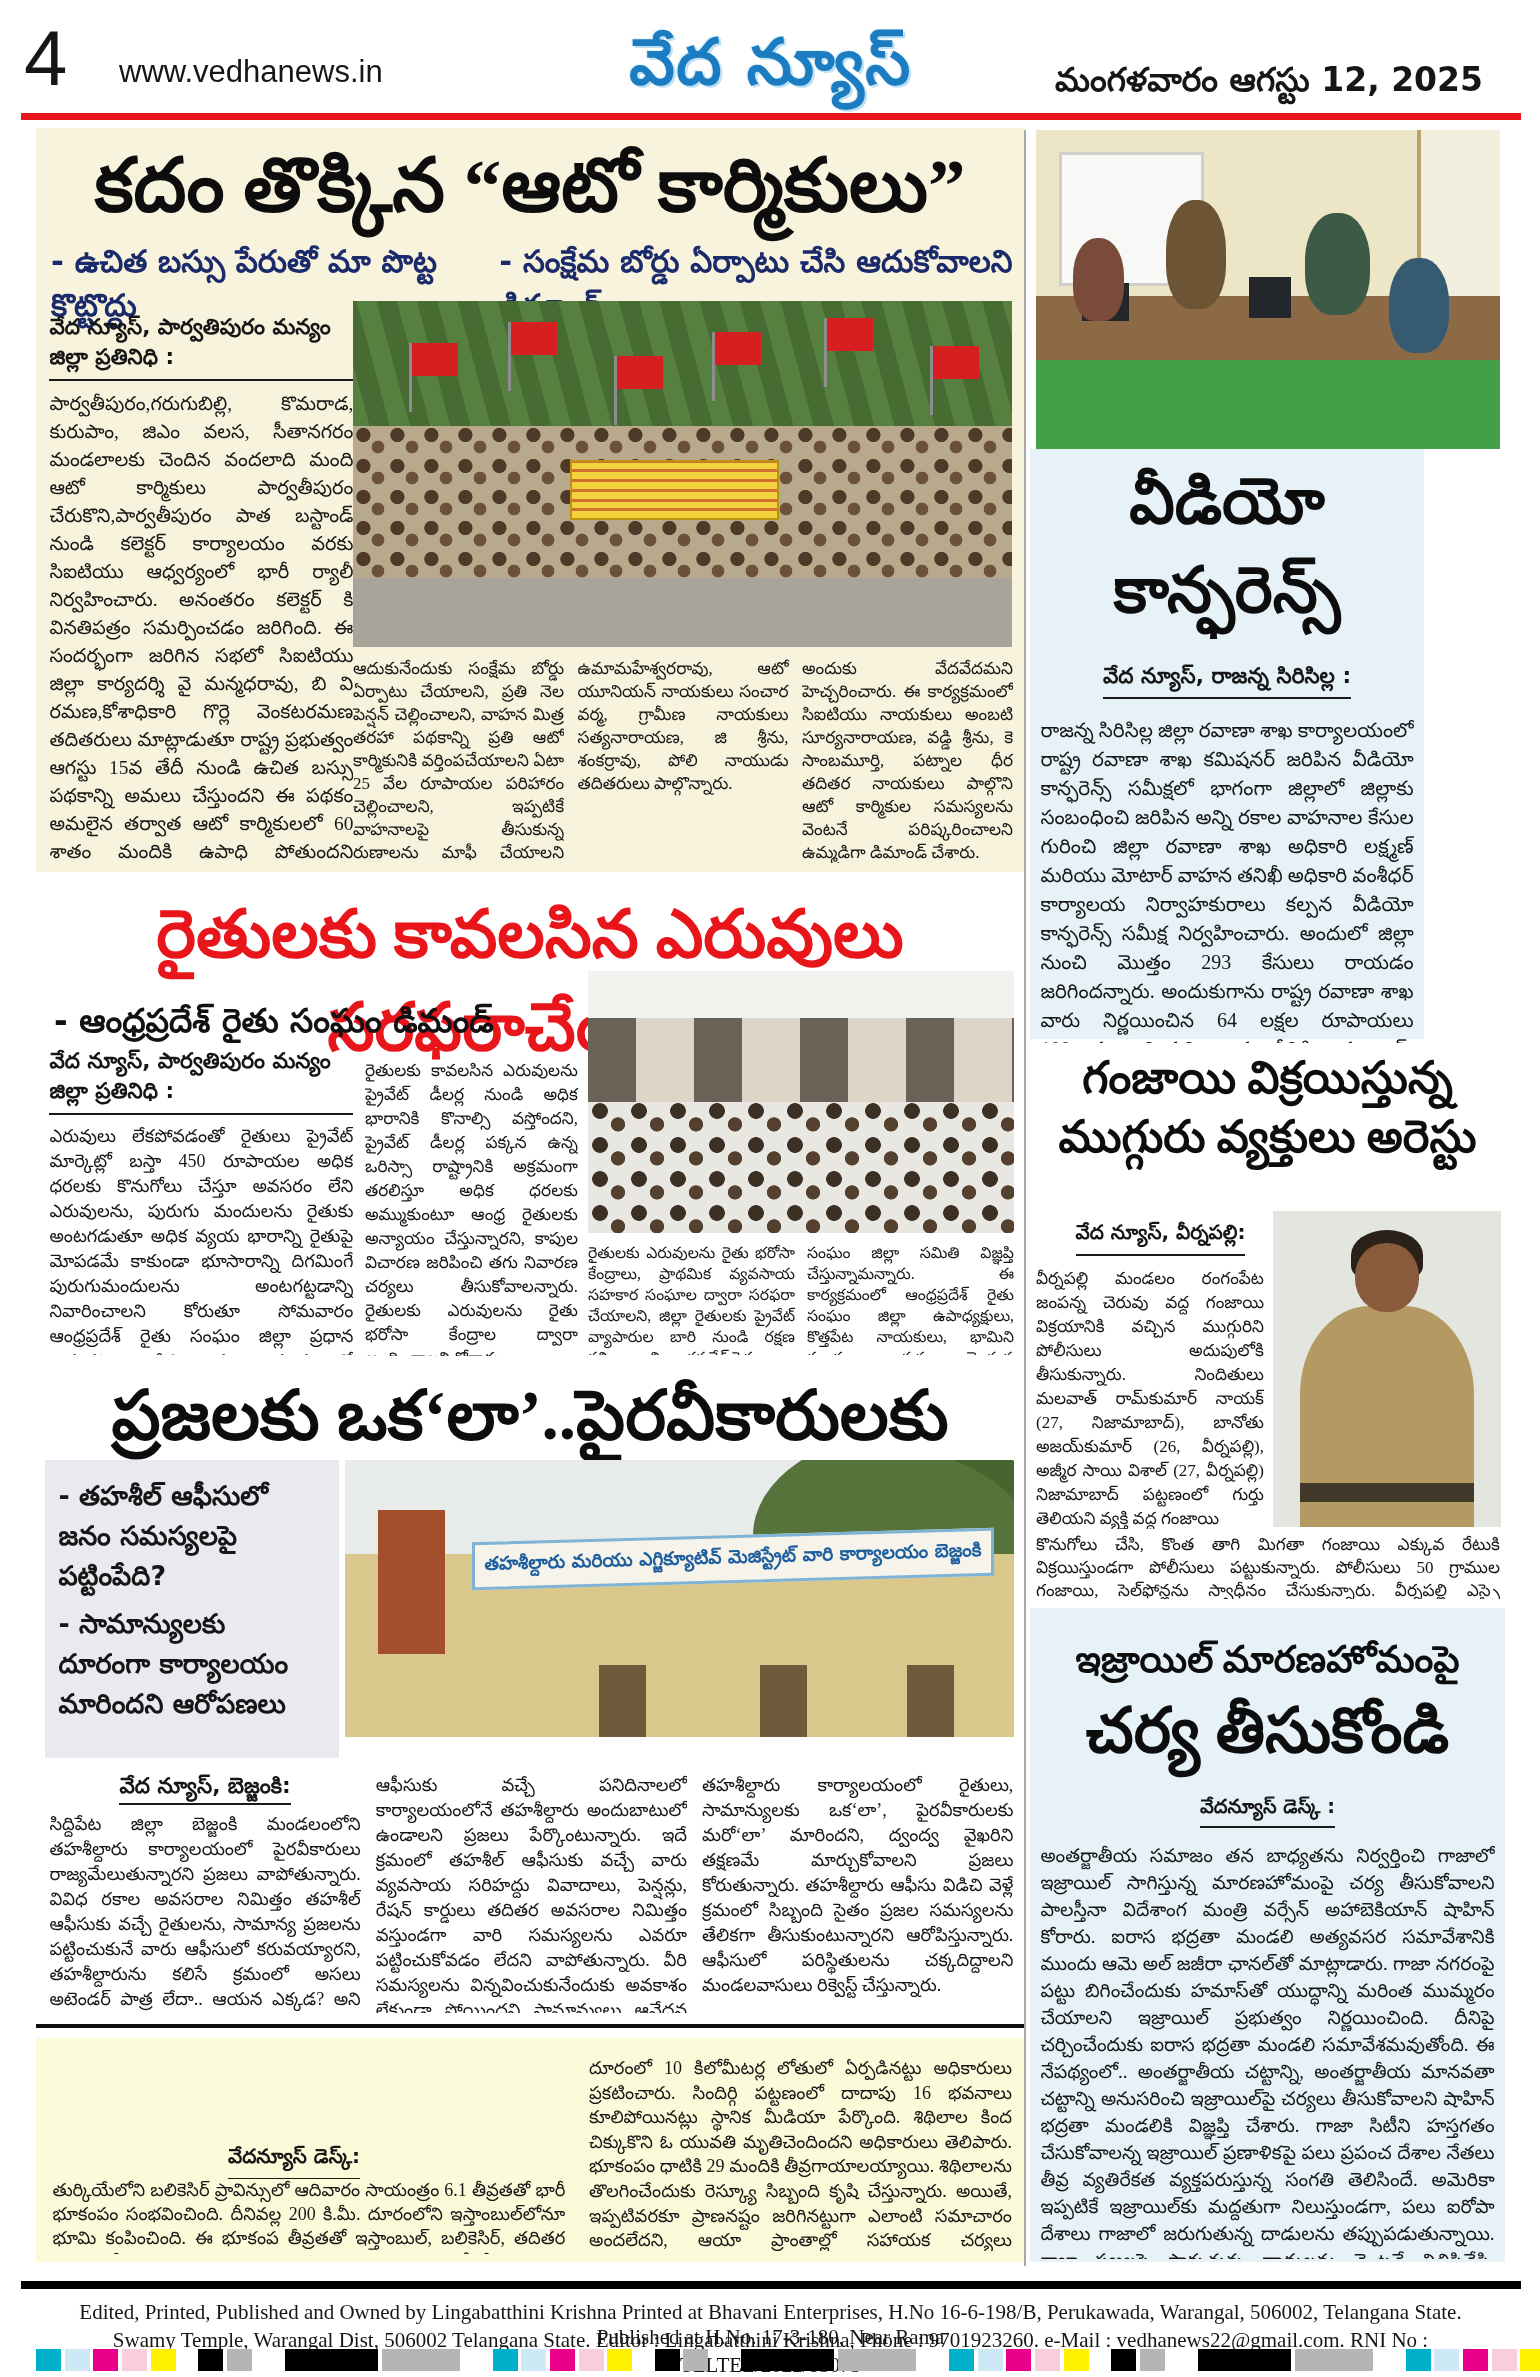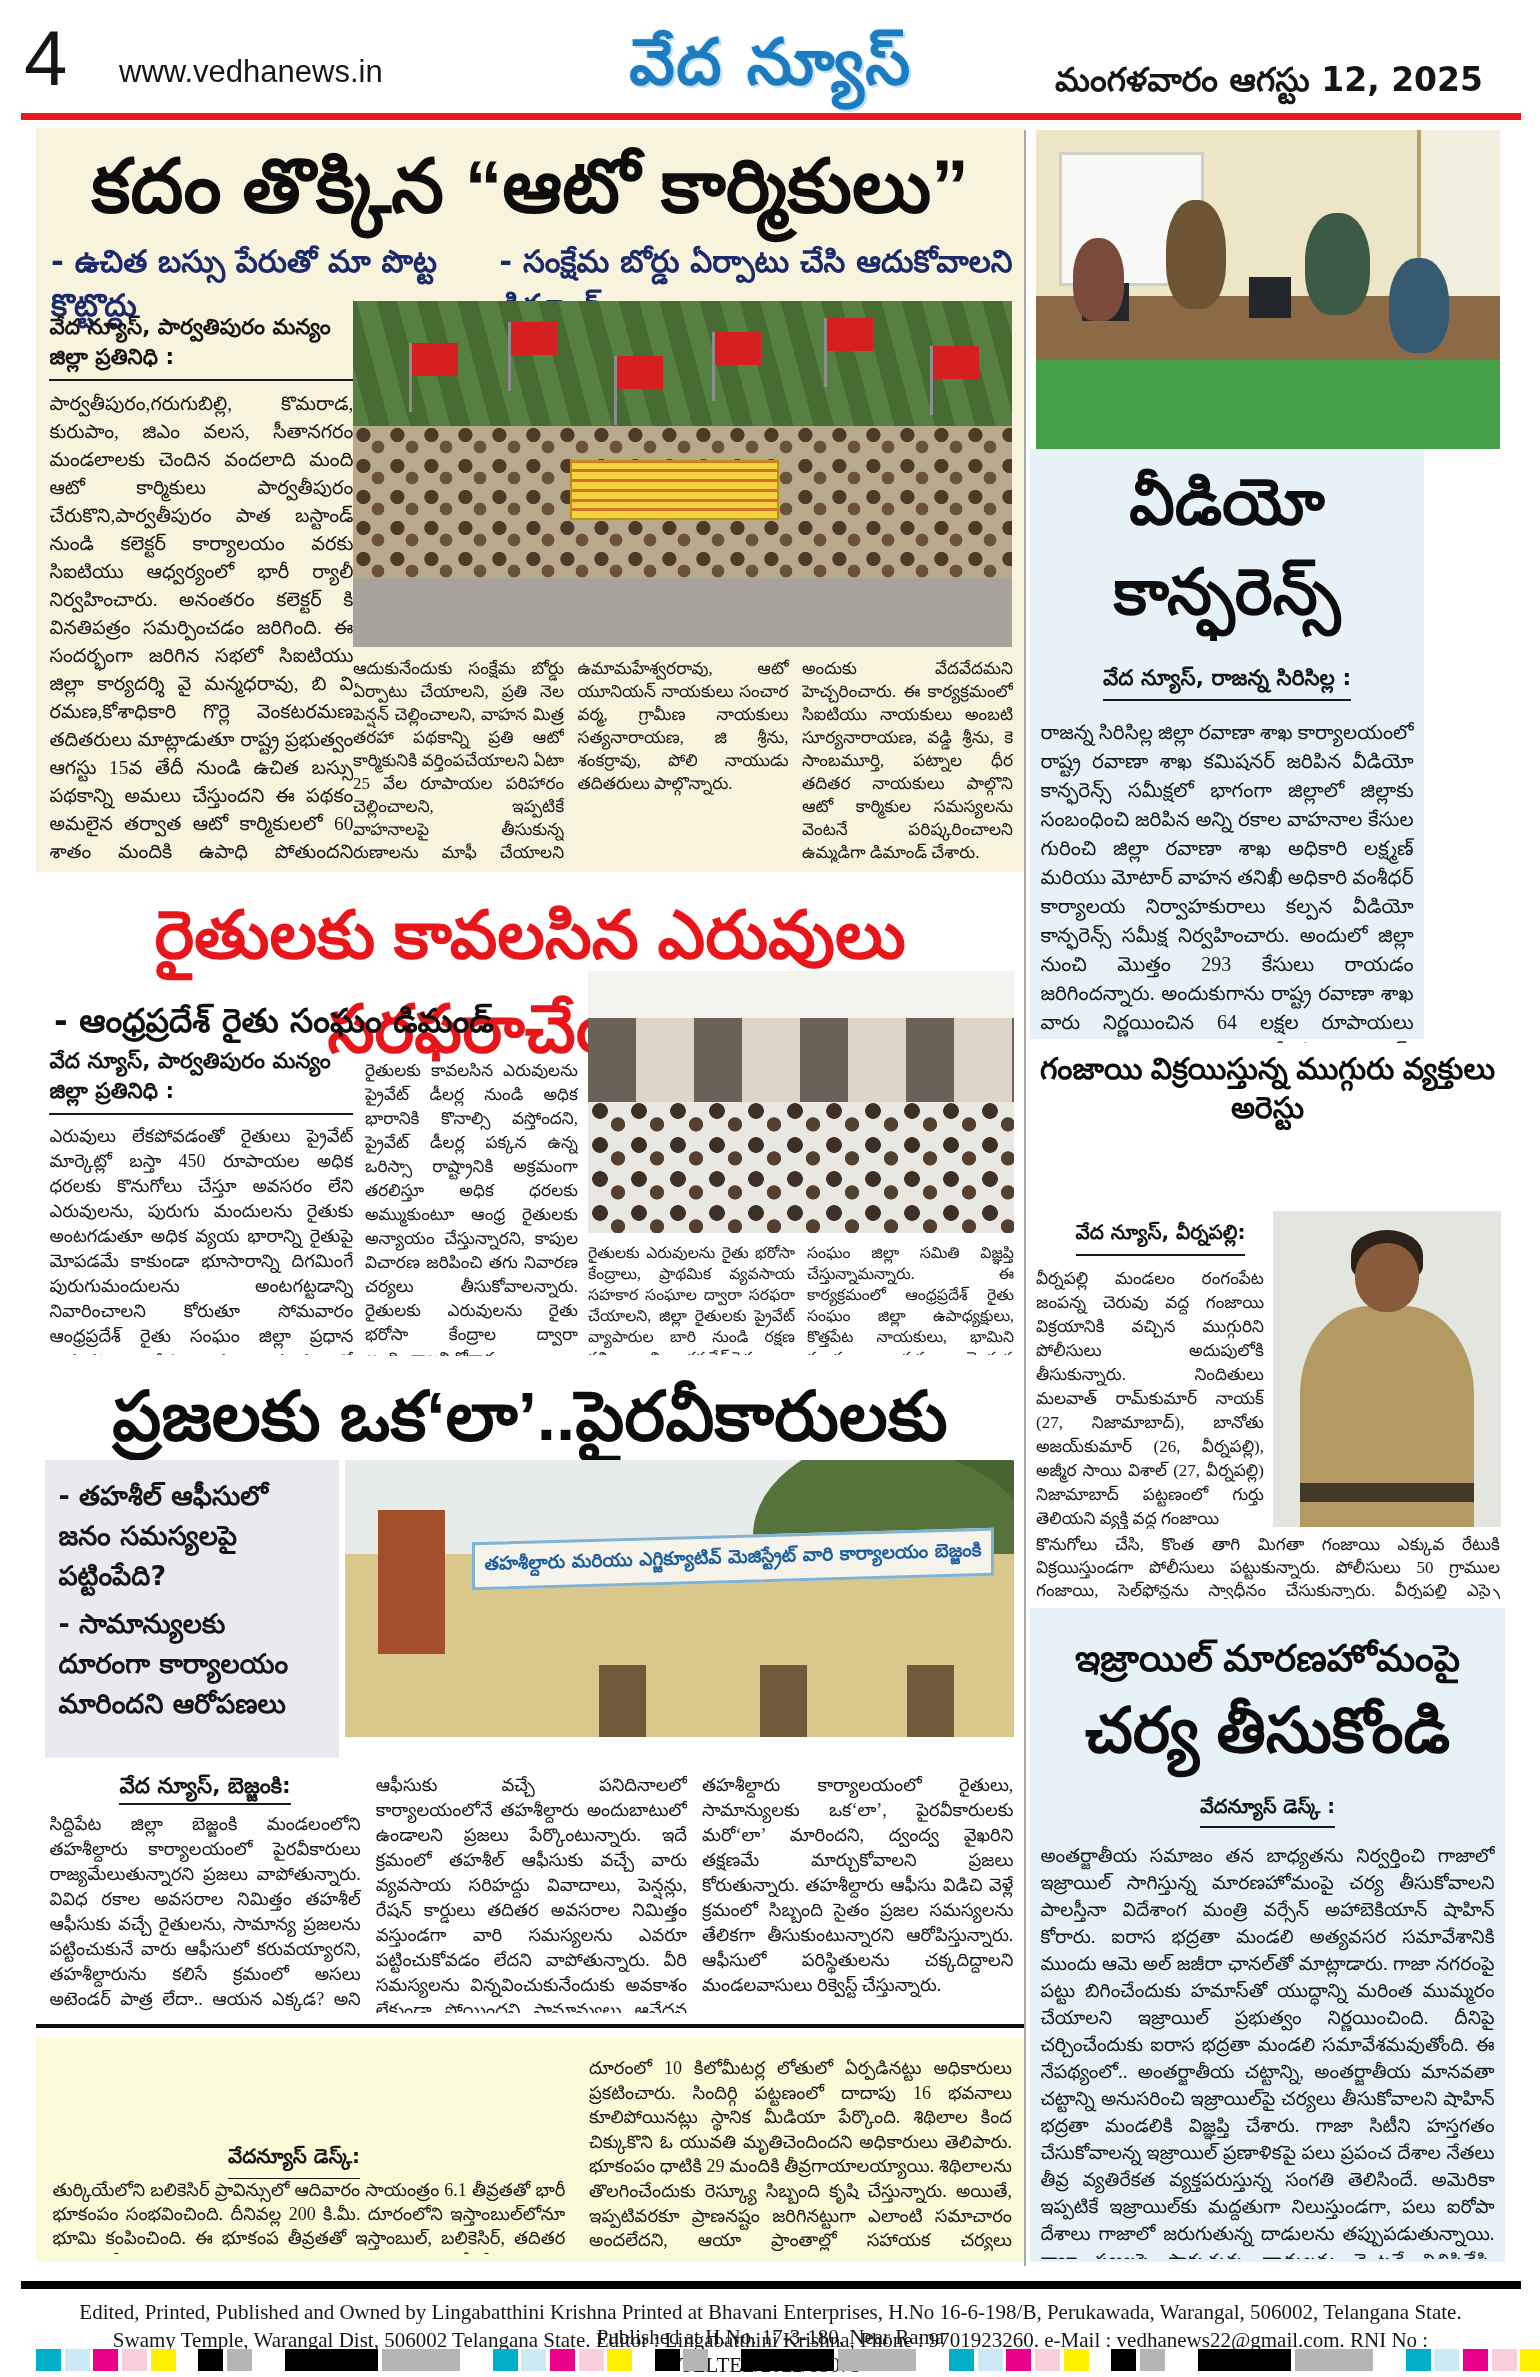--- a/index.html
+++ b/index.html
@@ -16,21 +16,21 @@
             font-size:64px;font-weight:800;color:#1b7cc2;letter-spacing:1.5px;
             font-family:"DejaVu Sans",sans-serif;
             text-shadow:2.2px 2.2px 0 #bfe0f2,-1.5px -1.5px 0 #e4f2fa;}
   .hdate{position:absolute;right:58px;top:60px;font-size:33px;font-weight:700;
          font-family:"DejaVu Sans",sans-serif;}
   .red-rule{position:absolute;left:21px;top:113px;width:1500px;height:6.7px;background:#e8171d;}
   .v-divider{position:absolute;left:1024px;top:130px;width:1.5px;height:2136px;background:#a8a8a8;}
   .h-divider{position:absolute;left:36px;top:2024px;width:988px;height:3.7px;background:#111;}
 
   
-  .headline{font-family:Liberation Sans, sans-serif;font-weight:800;color:#0d0d0d;text-align:center;}
+  .headline{font-family:Liberation Serif, serif;font-weight:800;color:#0d0d0d;text-align:center;}
   .byline{font-family:"DejaVu Sans",sans-serif;font-weight:700;font-size:21.6px;
           border-bottom:2.2px solid #1a1a1a;padding-bottom:4.5px;display:inline-block;}
   .body-txt{font-size:19.4px;line-height:28px;text-align:justify;overflow:hidden;}
   .photo{position:absolute;overflow:hidden;background:#cfcfcf;}
 
   
   .art-auto{position:absolute;left:36px;top:128px;width:988px;height:744px;background:#f8f3dd;}
   .auto-headline{padding-top:19.4px;font-size:75px;line-height:1.05;}
   .auto-subheads{margin-top:16.4px;padding-left:15px;display:flex;gap:45px;
                  font-family:"DejaVu Sans",sans-serif;font-weight:800;font-size:31px;color:#1b2a6b;}
@@ -122,21 +122,21 @@
   .cf-monitor{position:absolute;background:#23272b;}
   .cf-person{position:absolute;border-radius:46% 46% 40% 40%;}
 
   .art-video{position:absolute;left:1030px;top:449px;width:394px;height:590px;background:#e6f2f7;}
   .vid-headline{padding-top:16.4px;font-size:64px;}
   .vid-byline-wrap{text-align:center;margin-top:19.4px;}
   .vid-body{margin:16.4px 10.4px 0 10.4px;font-size:20px;line-height:29px;text-align:justify;
             overflow:hidden;height:417px;}
 
   .art-ganja{position:absolute;left:1030px;top:1043px;width:475px;height:560px;background:#fff;}
-  .gan-headline{padding-top:6px;font-size:30px;line-height:1.3;}
+  .gan-headline{padding-top:6px;font-size:45px;line-height:1.3;}
   .gan-byline-wrap{position:absolute;left:7.5px;top:177px;width:246px;text-align:center;}
   .gan-byline{font-size:20px;}
   .gan-photo{left:243px;top:168px;width:228px;height:316px;}
   .gan-col{position:absolute;left:6px;top:224px;width:228px;height:262px;
            font-size:17px;line-height:24px;text-align:justify;overflow:hidden;}
   .gan-full{position:absolute;left:6px;top:490px;width:464px;height:66px;
             font-size:17px;line-height:23px;text-align:justify;overflow:hidden;}
   .op-bg{position:absolute;inset:0;background:#e3e6df;}
   .op-hair{position:absolute;left:34%;top:6%;width:32%;height:16%;background:#2a2118;
            border-radius:50% 50% 30% 30%;}

